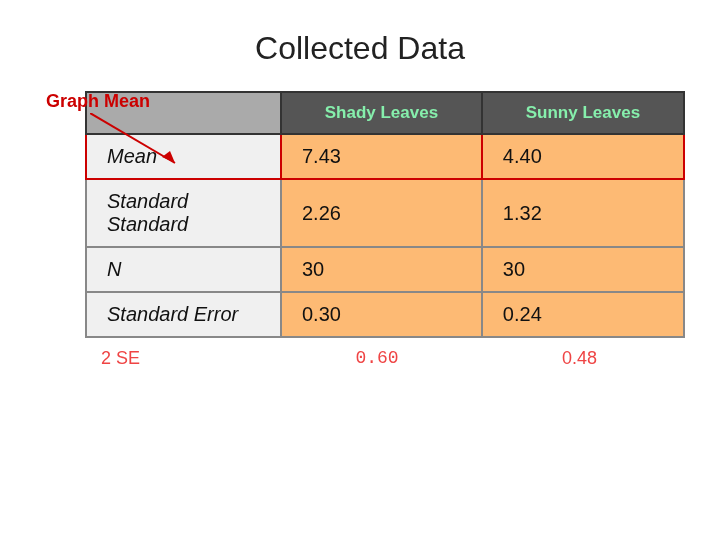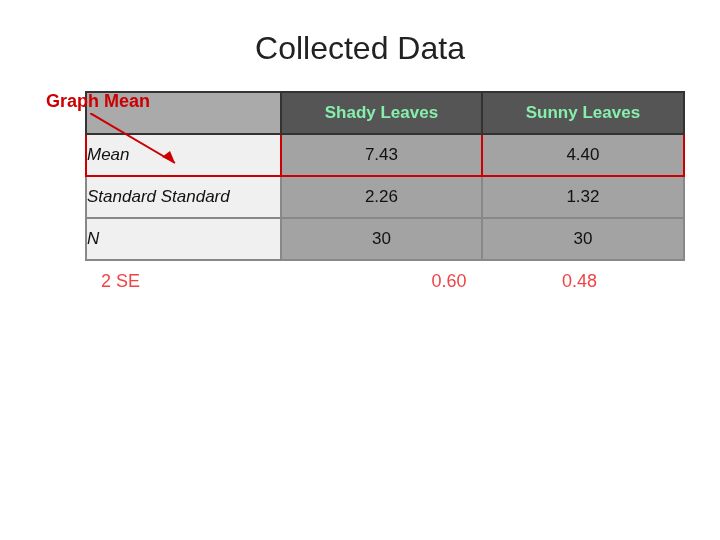--- a/index.html
+++ b/index.html
@@ -59,35 +59,35 @@
       color: #86efac;
       font-size: 17px;
       font-weight: bold;
       text-align: center;
       padding: 10px 16px;
       border: 2px solid #333;
     }
 
     tbody tr td {
       border: 2px solid #888;
-      padding: 10px 0;
-      font-size: 17px;
+      padding: 10px 20px;
+      font-size: 20px;
       color: #111;
     }
 
     tbody tr td:first-child {
       background-color: #f0f0f0;
       font-style: italic;
       width: 195px;
     }
 
     tbody tr td:nth-child(2),
     tbody tr td:nth-child(3) {
-      text-align: center;
-      background-color: #a3a3a3;
+      text-align: left;
+      background-color: #fdba74;
     }
 
     .mean-row td:nth-child(2),
     .mean-row td:nth-child(3) {
       border: 2px solid #cc0000;
     }
 
     .mean-row td:first-child {
       border: 2px solid #cc0000;
     }
@@ -108,22 +108,22 @@
     }
 
     .footer-cell-left {
       width: 195px;
       text-align: left;
       padding-left: 16px;
     }
 
     .footer-cell-mid {
       width: 195px;
-      text-align: right;
       padding-right: 16px;
+      font-family: Liberation Mono, monospace;
     }
 
     .footer-cell-right {
       width: 195px;
       text-align: center;
       padding-right: 16px;
     }
 
     
     .arrow-svg {
@@ -163,20 +163,25 @@
         <tr>
           <td>Standard Standard</td>
           <td>2.26</td>
           <td>1.32</td>
         </tr>
         <tr>
           <td>N</td>
           <td>30</td>
           <td>30</td>
         </tr>
+        <tr>
+          <td>Standard Error</td>
+          <td>0.30</td>
+          <td>0.24</td>
+        </tr>
       </tbody>
     </table>
   </div>
 
   <div class="footer-row">
     <div class="footer-cell footer-cell-left">2 SE</div>
     <div class="footer-cell footer-cell-mid">0.60</div>
     <div class="footer-cell footer-cell-right">0.48</div>
   </div>
 </div>

